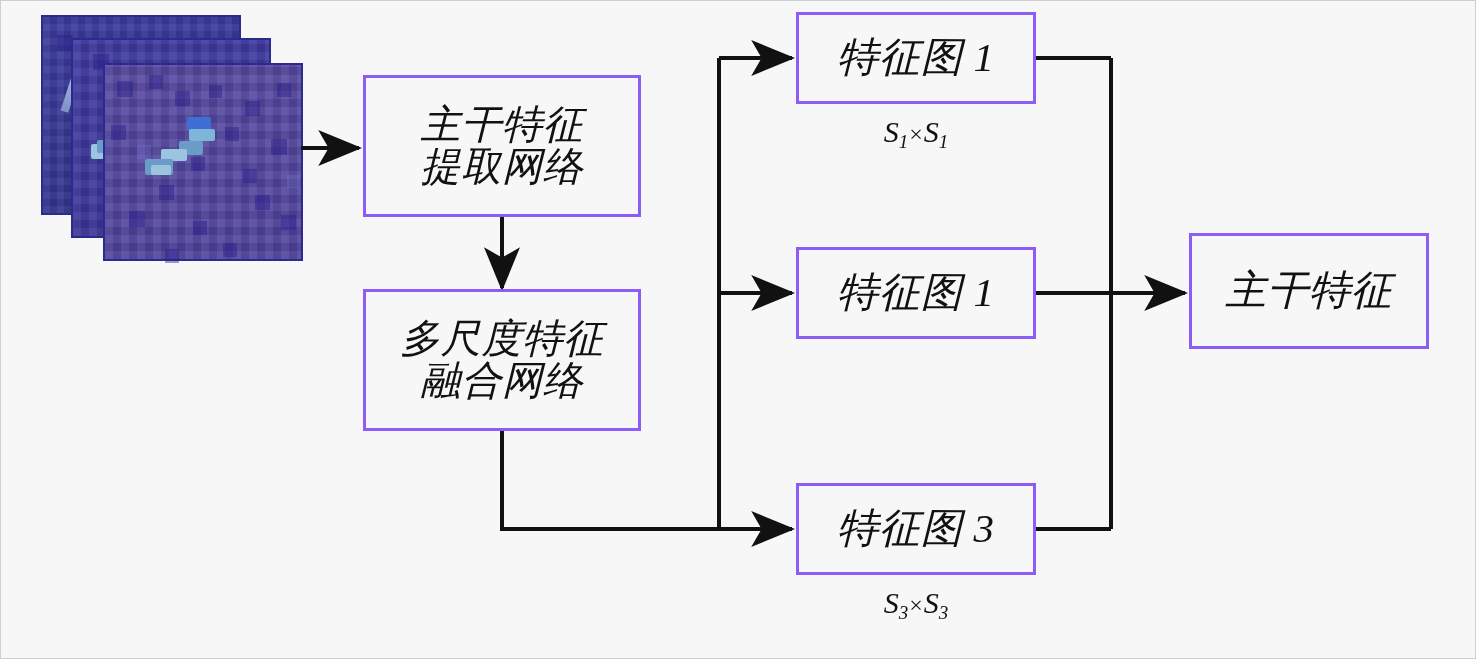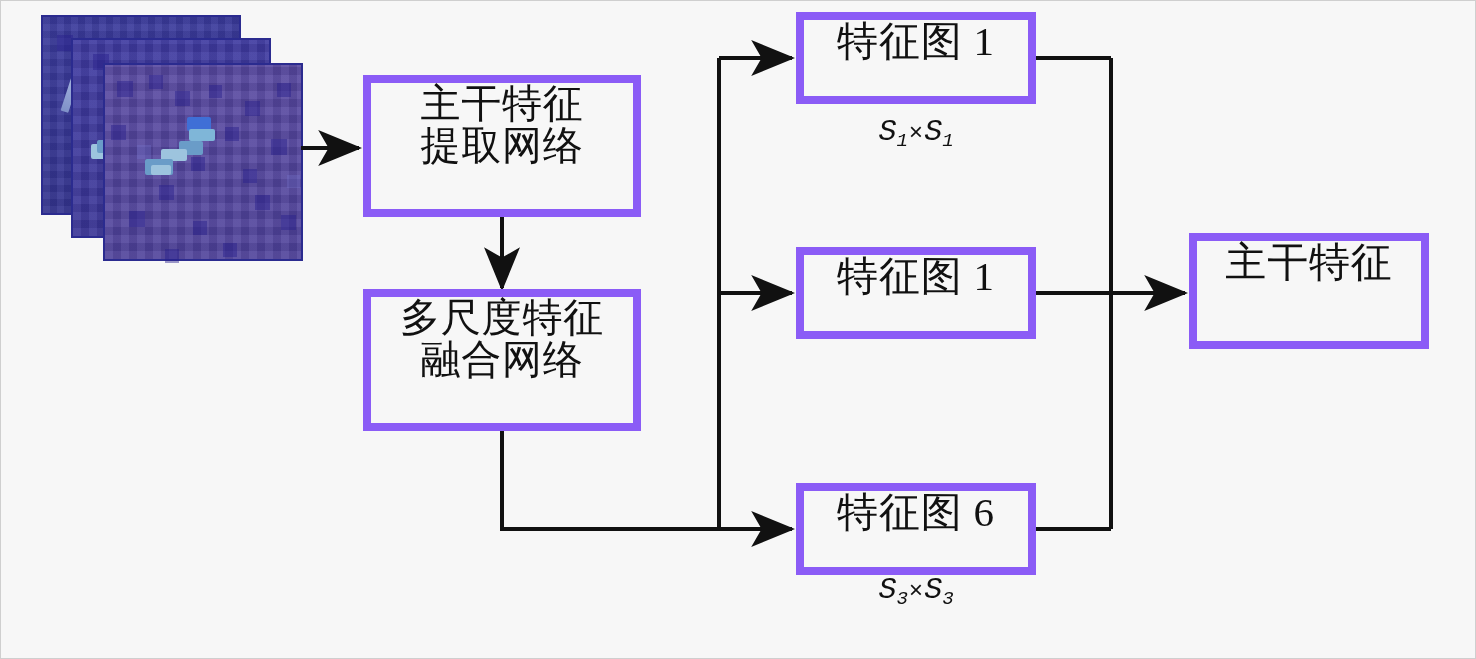--- a/index.html
+++ b/index.html
@@ -21,39 +21,40 @@
     position: absolute;
     left: 0; top: 0;
     width: 1476px;
     height: 659px;
     pointer-events: none;
   }
   .node {
     position: absolute;
     box-sizing: border-box;
     background: #f7f7f7;
-    border: 8px solid #8b5cf6;
+    border: 3px solid #8b5cf6;
     display: flex;
-    align-items: flex-start;
+    align-items: center;
     justify-content: center;
     text-align: center;
     color: #111111;
     line-height: 1.05;
     letter-spacing: 0.02em;
+    font-style: italic;
   }
   .node-two-line {
     font-size: 40px;
   }
   .node-one-line {
     font-size: 41px;
   }
   .node span.txt { display: block; white-space: pre-line; }
   .sublabel {
     position: absolute;
-    font-family: Liberation Mono, monospace;
+    font-family: Liberation Serif, serif;
     font-size: 30px;
     color: #111111;
     text-align: center;
     font-style: italic;
     white-space: nowrap;
   }
   .sublabel .sub {
     font-size: 19px;
     font-style: italic;
     vertical-align: -0.32em;
@@ -216,29 +217,29 @@
 
   <div class="node node-one-line" style="left:795px; top:11px; width:240px; height:92px;">
     <span class="txt">特征图 1</span>
   </div>
 
   <div class="node node-one-line" style="left:795px; top:246px; width:240px; height:92px;">
     <span class="txt">特征图 1</span>
   </div>
 
   <div class="node node-one-line" style="left:795px; top:482px; width:240px; height:92px;">
-    <span class="txt">特征图 6</span>
+    <span class="txt">特征图 3</span>
   </div>
 
   <div class="node node-one-line" style="left:1188px; top:232px; width:240px; height:116px;">
     <span class="txt">主干特征</span>
   </div>
 
   <div class="sublabel" style="left:795px; top:114px; width:240px;">
     <span>S</span><span class="sub">1</span><span class="times">×</span><span>S</span><span class="sub">1</span>
   </div>
 
 
-  <div class="sublabel" style="left:795px; top:572px; width:240px;">
+  <div class="sublabel" style="left:795px; top:585px; width:240px;">
     <span>S</span><span class="sub">3</span><span class="times">×</span><span>S</span><span class="sub">3</span>
   </div>
 
 </div>
 
 </body></html>

